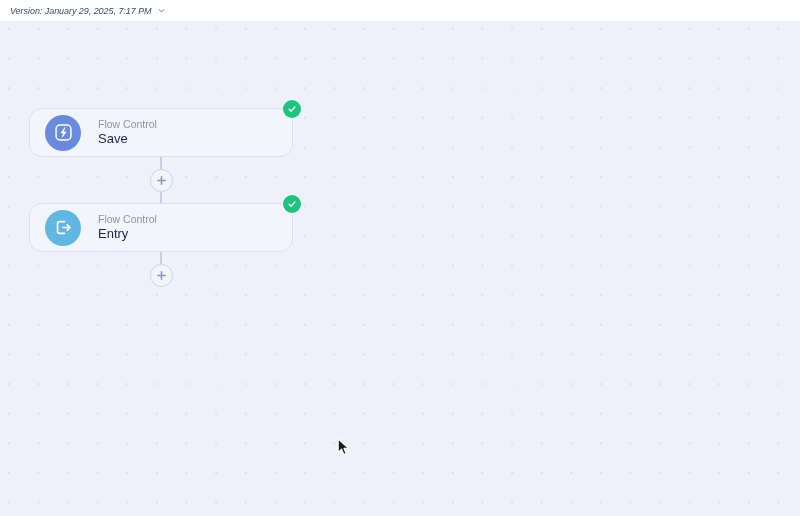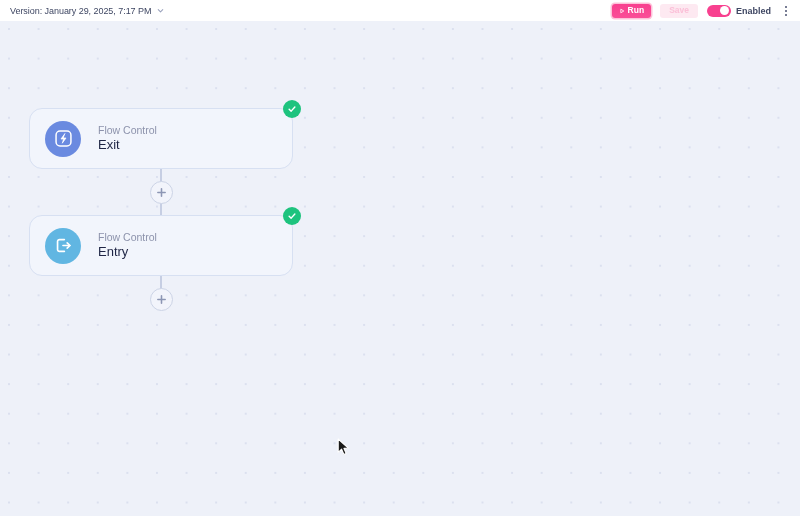--- a/index.html
+++ b/index.html
@@ -35,20 +35,21 @@
     box-sizing: border-box;
     padding: 0 8px 0 10px;
     z-index: 40;
   }
 
   .version-group {
     display: flex;
     align-items: center;
     gap: 5px;
     cursor: pointer;
+    font-style: italic;
   }
   .version-text {
     font-size: 9px;
     color: #3f4763;
     letter-spacing: -0.05px;
     white-space: nowrap;
   }
   .chev {
     width: 9px;
     height: 9px;
@@ -168,21 +169,21 @@
   .flow {
     position: absolute;
     left: 29px;
     top: 87px;
     width: 264px;
   }
 
   .node {
     position: relative;
     width: 264px;
-    height: 61px;
+    height: 49px;
     box-sizing: border-box;
     background: #f2f5fc;
     border: 1px solid #d7e0f2;
     border-radius: 13px;
     display: flex;
     align-items: center;
     padding-left: 15px;
     cursor: pointer;
   }
 
@@ -311,65 +312,36 @@
 
     <div class="version-group">
       <span class="version-text">Version: January 29, 2025, 7:17 PM</span>
       <span>
         <svg class="chev" viewBox="0 0 12 12" fill="none" stroke="#9aa2bd" stroke-width="1.4" stroke-linecap="round" stroke-linejoin="round">
           <polyline points="3,4.8 6,7.8 9,4.8"></polyline>
         </svg>
       </span>
     </div>
 
-    <div class="topbar-right">
-
-      <button class="btn-run">
-        <span>
-          <svg class="play-ico" viewBox="0 0 10 10" fill="none" stroke="#ffffff" stroke-width="1.3" stroke-linejoin="round">
-            <polygon points="3,2 8,5 3,8"></polygon>
-          </svg>
-        </span>
-        <span>Run</span>
-      </button>
-
-      <button class="btn-save">
-        <span>Save</span>
-      </button>
-
-      <div class="toggle-group">
-        <span class="toggle">
-          <span class="knob"></span>
-        </span>
-        <span class="toggle-label">Enabled</span>
-      </div>
-
-      <div class="kebab">
-        <i></i>
-        <i></i>
-        <i></i>
-      </div>
-
-    </div>
   </div>
 
   <div class="canvas">
 
     <div class="flow">
 
       <div class="node">
         <div class="node-avatar avatar-entry">
           <svg width="21" height="21" viewBox="0 0 24 24" fill="none" stroke="#ffffff" stroke-width="1.7" stroke-linecap="round" stroke-linejoin="round">
             <rect x="3.5" y="3.5" width="17" height="17" rx="4.5"></rect>
             <path d="M13.4 6.6 L9.1 12.6 H12.1 L10.6 17.4 L14.9 11.4 H11.9 Z" fill="#ffffff" stroke="#ffffff" stroke-width="0.8"></path>
           </svg>
         </div>
         <div class="node-text">
           <span class="node-kind">Flow Control</span>
-          <span class="node-title">Exit</span>
+          <span class="node-title">Save</span>
         </div>
         <div class="badge-check">
           <svg width="10" height="10" viewBox="0 0 14 14" fill="none" stroke="#ffffff" stroke-width="2" stroke-linecap="round" stroke-linejoin="round">
             <polyline points="3,7.3 5.8,10 11,4.3"></polyline>
           </svg>
         </div>
       </div>
 
       <div class="connector">
         <div class="line"></div>

